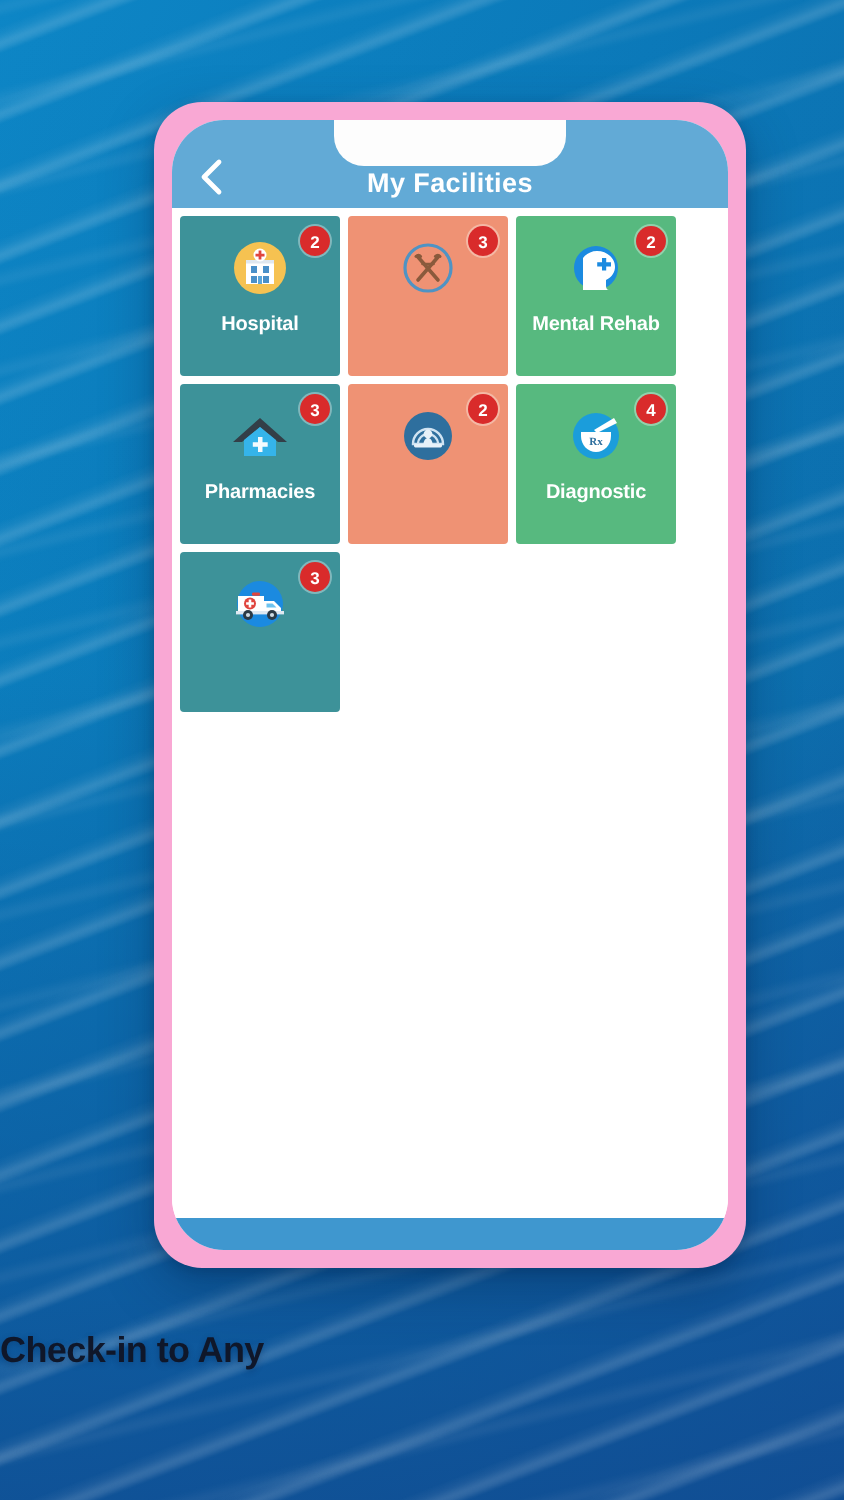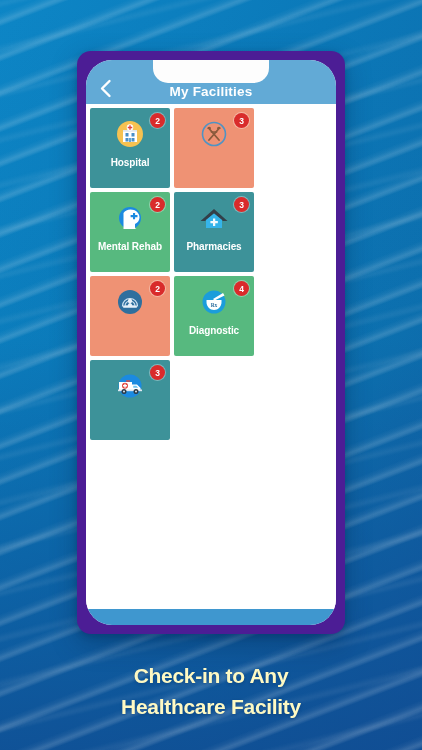--- a/index.html
+++ b/index.html
@@ -55,24 +55,24 @@
     );
     filter: blur(1.2px);
     pointer-events: none;
   }
 
   
   #phone-frame {
     position: absolute;
     left: 77px;
     top: 51px;
-    width: 268px;
+    width: 296px;
     height: 583px;
-    background: #4c1d95;
-    border-radius: 14px;
+    background: #f9a8d4;
+    border-radius: 24px;
     box-shadow: 0 10px 26px rgba(0,32,70,0.34), 0 2px 6px rgba(0,30,70,0.25);
   }
   #phone-screen {
     position: absolute;
     left: 9px;
     top: 9px;
     right: 9px;
     bottom: 9px;
     background: #ffffff;
     border-radius: 26px;
@@ -190,23 +190,23 @@
     height: 16px;
     background: #3f97cf;
   }
 
   
   #tagline {
     position: absolute;
     left: 0;
     right: 0;
     top: 660px;
-    text-align: center;
-    color: #fef9c3;
-    font-size: 21px;
+    text-align: left;
+    color: #0f172a;
+    font-size: 18px;
     font-weight: bold;
     line-height: 31px;
     letter-spacing: -0.3px;
     text-shadow: 0 1px 3px rgba(0,30,70,0.30);
   }
   .tagline-line { display: block; }
 </style>
 </head>
 <body>
 
@@ -340,14 +340,13 @@
       </div>
 
     </div>
 
     <div id="app-bottom-bar"></div>
   </div>
 </div>
 
 <div id="tagline">
   <span class="tagline-line">Check-in to Any</span>
-  <span class="tagline-line">Healthcare Facility</span>
 </div>
 
 </body></html>

